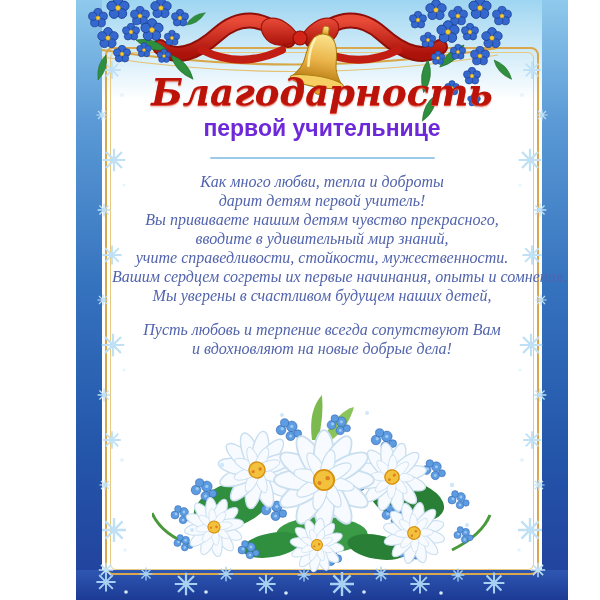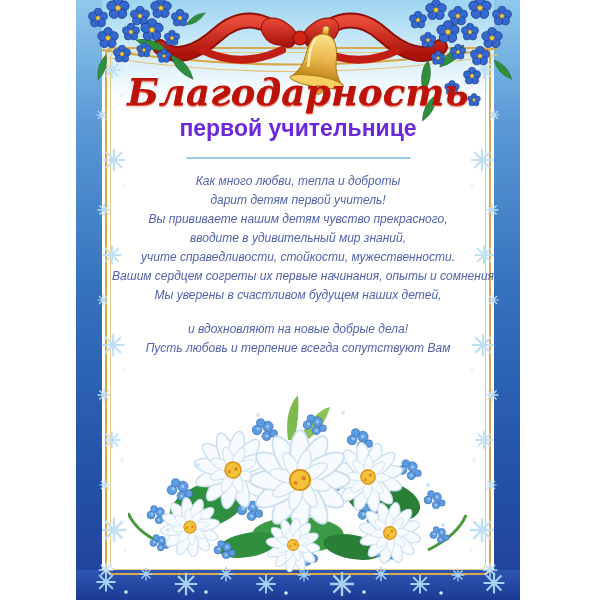--- a/index.html
+++ b/index.html
@@ -1,18 +1,18 @@
 <!DOCTYPE html>
 <html><head>
 <meta charset="utf-8">
 <style>
   html,body{margin:0;padding:0;}
   body{width:600px;height:600px;background:#ffffff;position:relative;overflow:hidden;
        font-family:"DejaVu Serif",serif;}
-  .cert{position:absolute;left:76px;top:0;width:444px;height:600px;background:#fff;overflow:hidden;}
+  .cert{position:absolute;left:76px;top:0;width:492px;height:600px;background:#fff;overflow:hidden;}
 
   
   .sky{position:absolute;top:0;left:0;right:0;height:100px;
        background:linear-gradient(180deg,#9ed5f1 0%,#c6e7f7 40%,rgba(255,255,255,0) 100%);}
 
   
   .band{position:absolute;top:0;bottom:0;width:26px;
         background:linear-gradient(180deg,#8fc9ec 0%,#5b9ad6 20%,#3572be 48%,#2456aa 75%,#22409c 100%);}
   .band.left{left:0}.band.right{right:0}
   .bottomband{position:absolute;left:0;right:0;bottom:0;height:30px;
@@ -34,21 +34,21 @@
 
   
   .content{position:absolute;left:36px;right:36px;top:0;text-align:center;z-index:5;}
   .title{margin-top:72px;font-family:"DejaVu Serif",serif;font-style:italic;font-weight:700;
          font-size:37px;line-height:40px;color:#bb1309;
          text-shadow:0 1px 0 #e9503a, 0 2px 2px rgba(130,15,8,.25);}
   .subtitle{margin-top:3px;font-family:"Liberation Sans","DejaVu Sans",sans-serif;
          font-weight:700;font-size:23px;line-height:26px;color:#6d28d9;}
   .rule{width:225px;height:2px;background:#9ccbe9;margin:16px auto 13px;border-radius:1px;}
   .bodyblock{margin-top:0;}
-  .body-line{font-family:Liberation Sans, sans-serif;font-style:italic;font-size:12px;
+  .body-line{font-family:Liberation Serif, serif;font-style:italic;font-size:16px;
          line-height:19px;color:#5163ad;white-space:nowrap;}
   .closing{margin-top:15px;}
 </style>
 </head>
 <body>
 
 <div class="cert">
 
   <div class="sky"></div>
   <div class="band left"></div>
@@ -334,18 +334,18 @@
     <div class="bodyblock">
       <div class="body-line">Как много любви, тепла и доброты</div>
       <div class="body-line">дарит детям первой учитель!</div>
       <div class="body-line">Вы прививаете нашим детям чувство прекрасного,</div>
       <div class="body-line">вводите в удивительный мир знаний,</div>
       <div class="body-line">учите справедливости, стойкости, мужественности.</div>
       <div class="body-line">Вашим сердцем согреты их первые начинания, опыты и сомнения.</div>
       <div class="body-line">Мы уверены в счастливом будущем наших детей,</div>
     </div>
     <div class="closing">
+      <div class="body-line">Пусть любовь и терпение всегда сопутствуют Вам</div>
       <div class="body-line">и вдохновляют на новые добрые дела!</div>
-      <div class="body-line">Пусть любовь и терпение всегда сопутствуют Вам</div>
     </div>
   </div>
 
 </div>
 
 </body></html>

